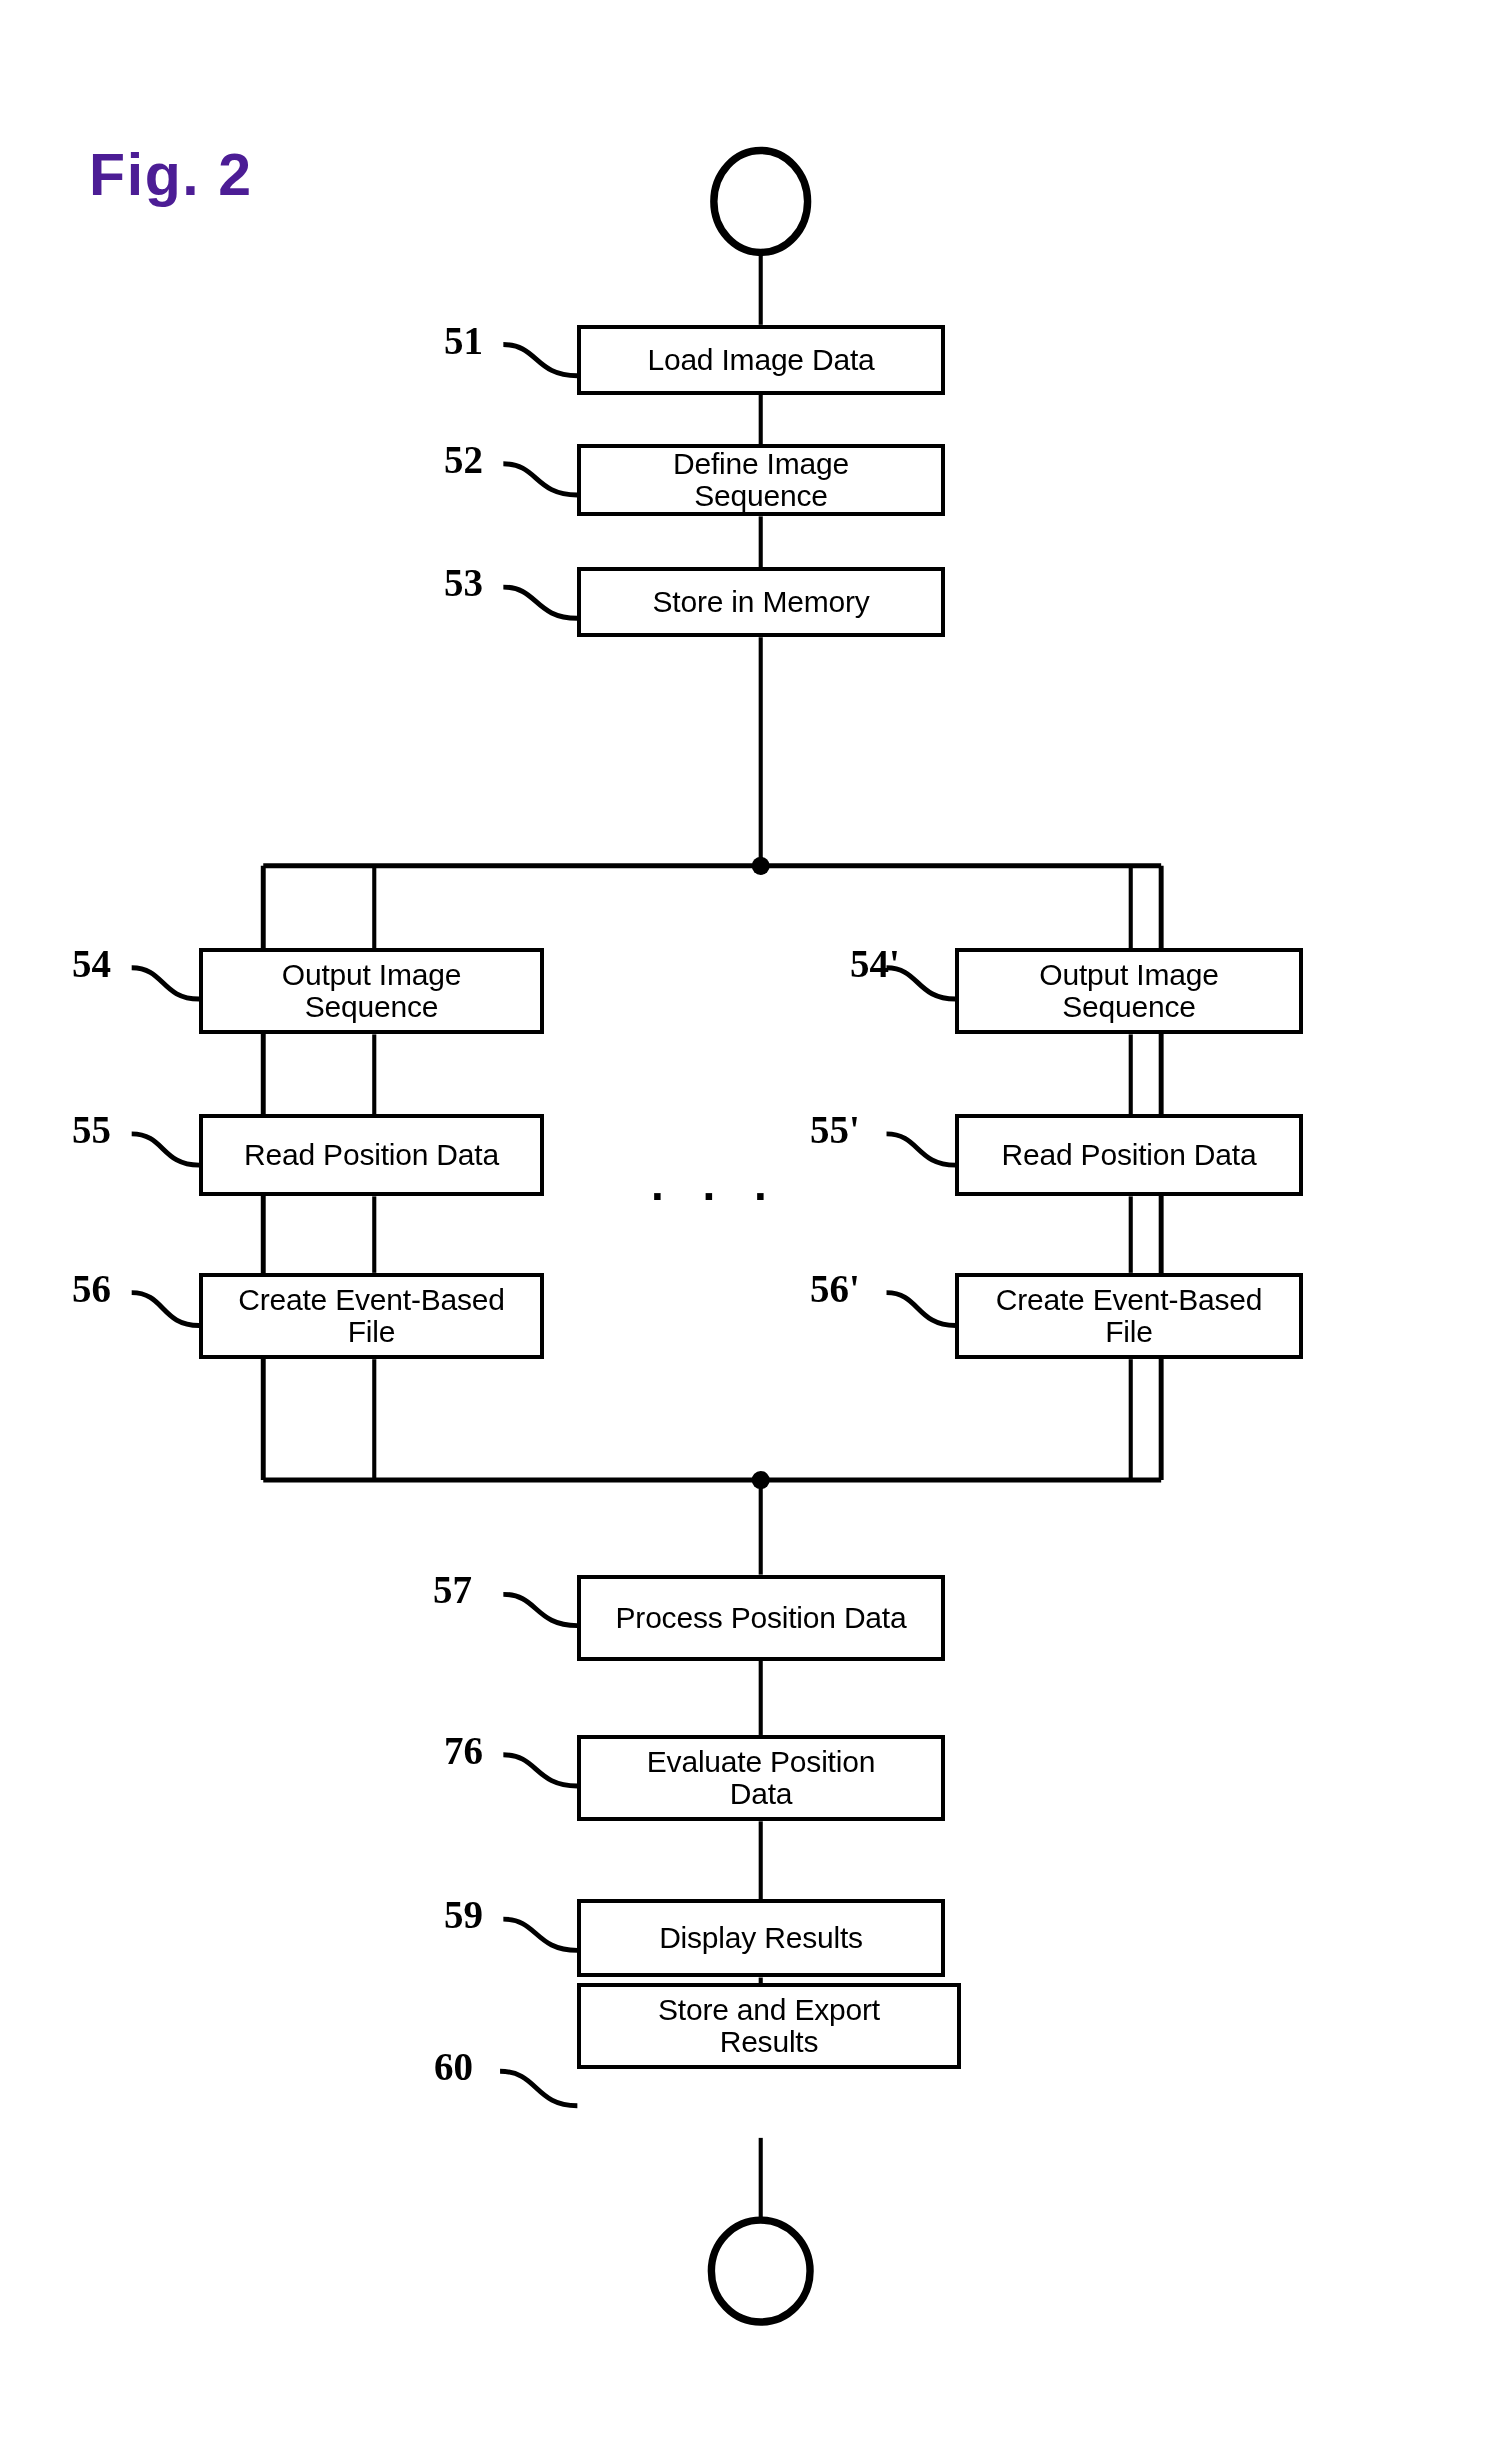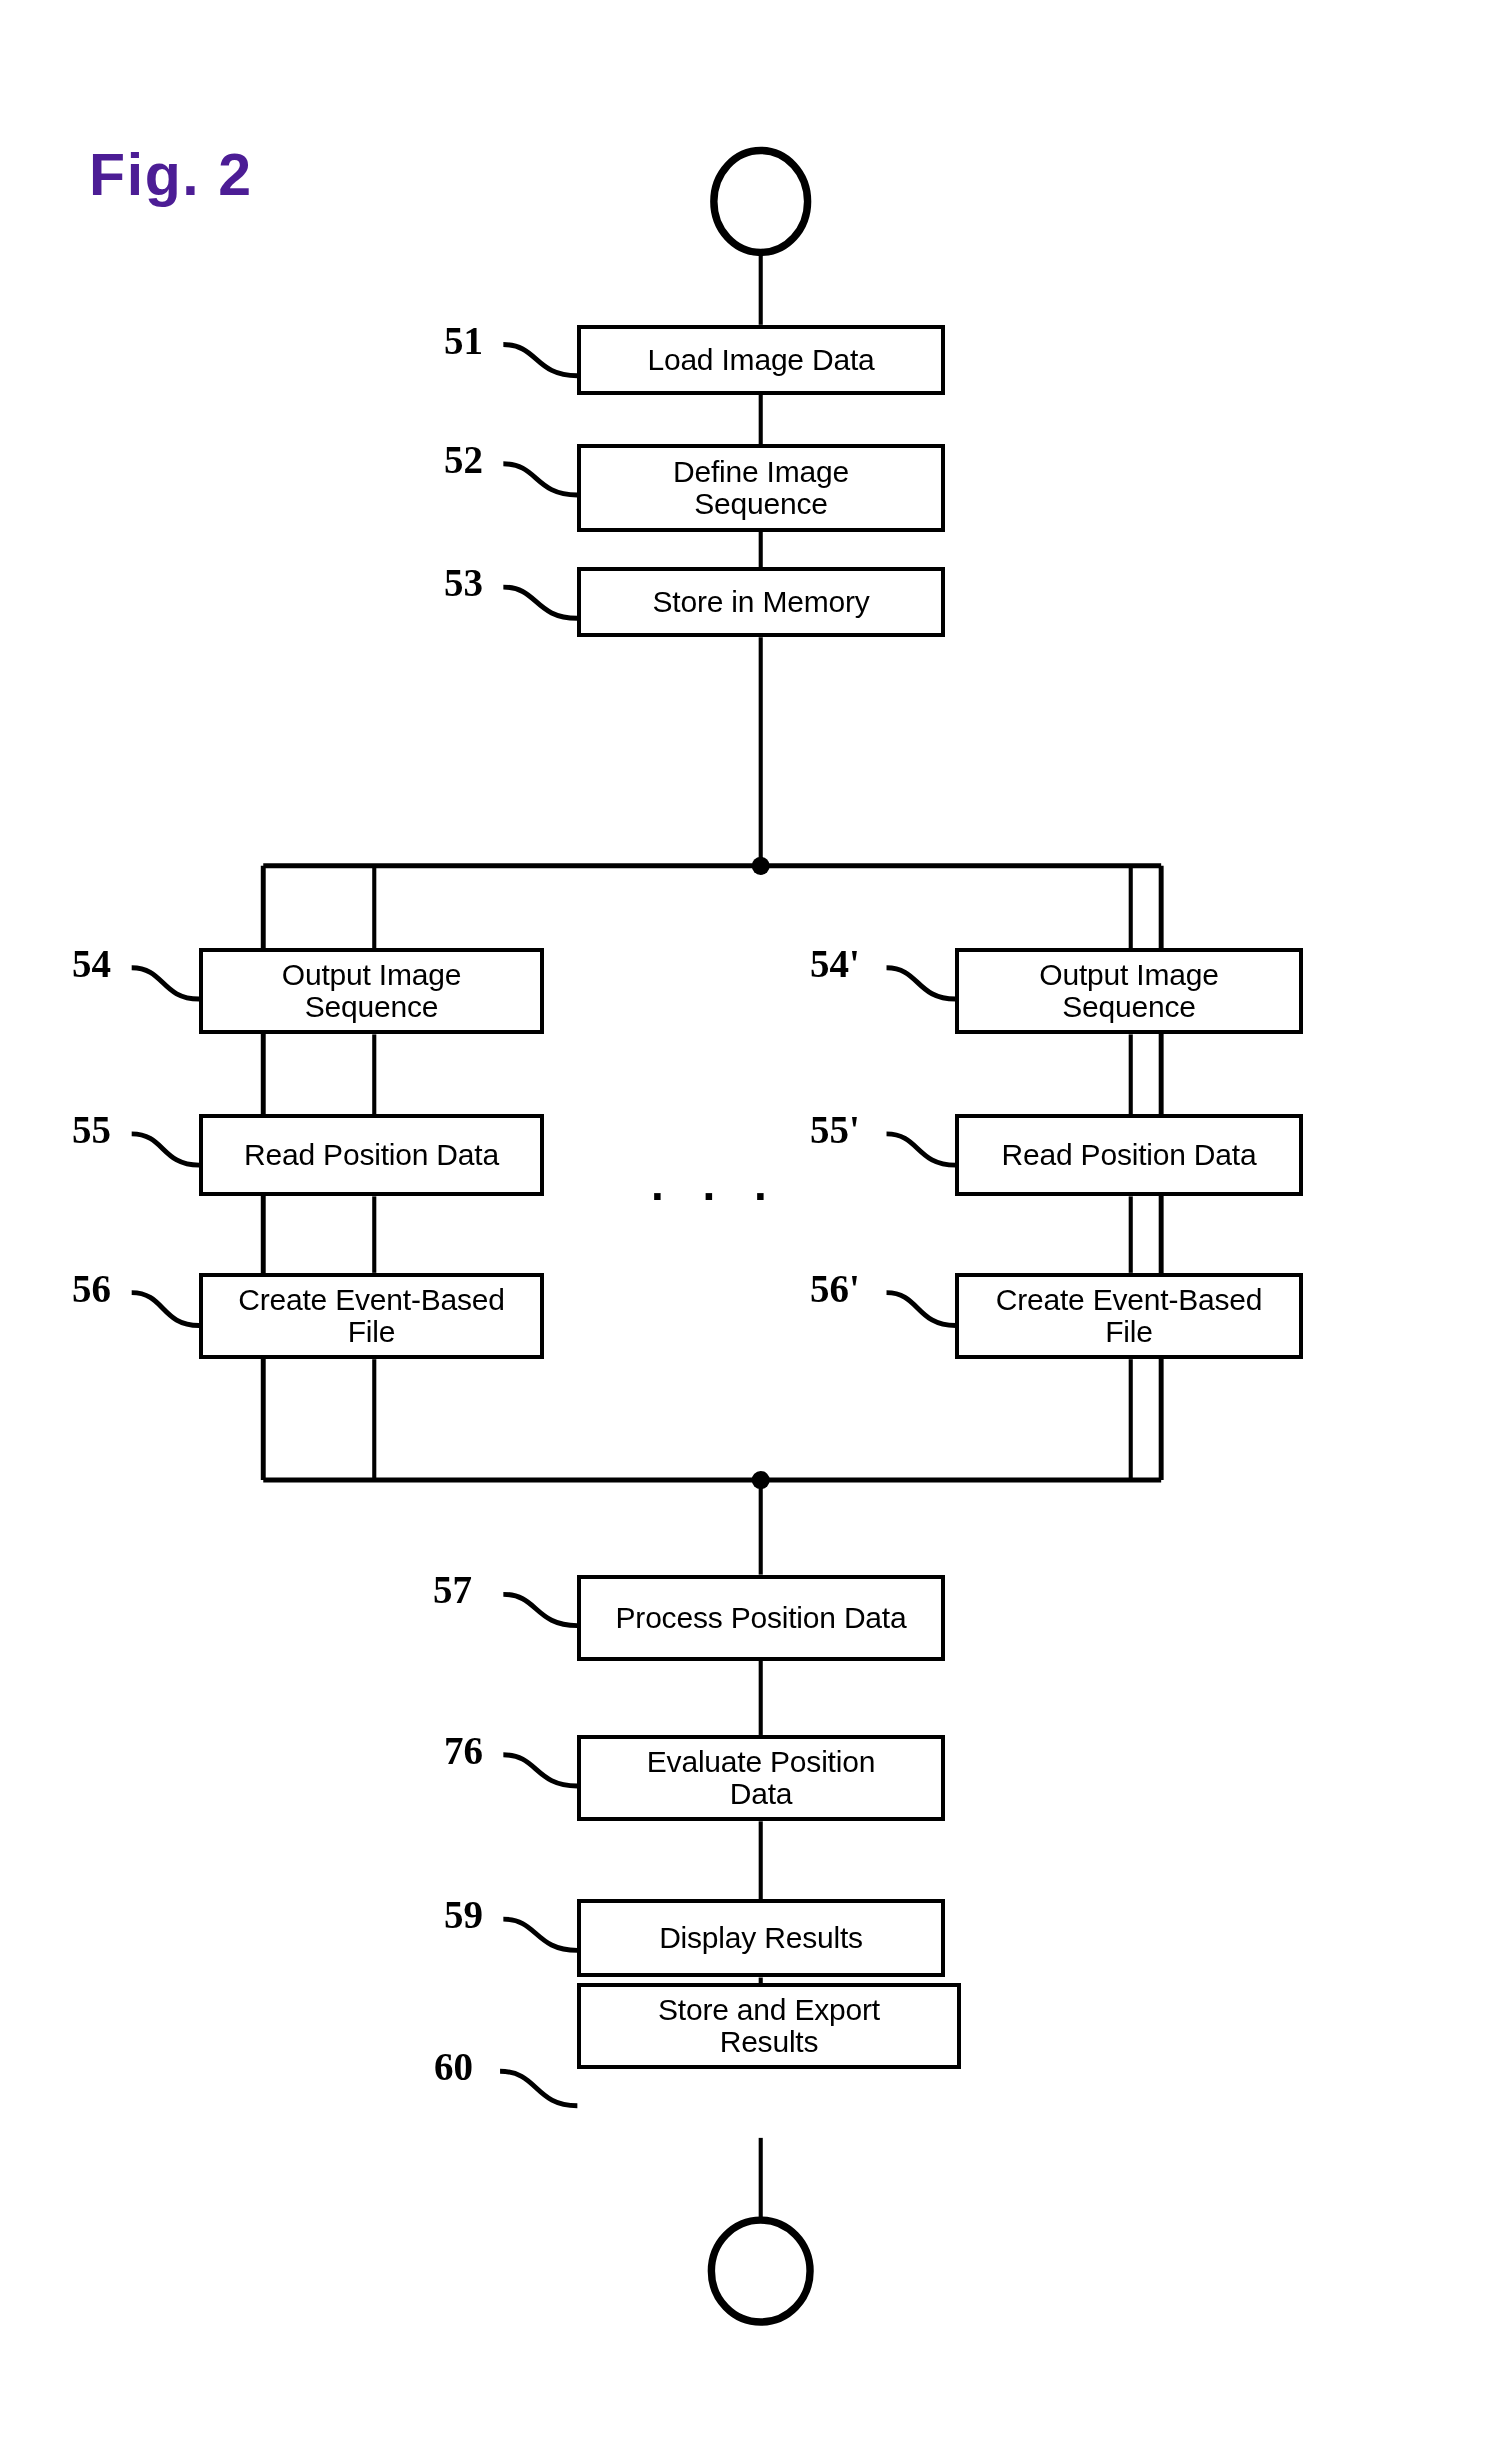--- a/index.html
+++ b/index.html
@@ -140,21 +140,21 @@
   </svg>
 
   <div class="fig-title">Fig. 2</div>
 
   <div class="ellipsis-dots" style="left:651px; top:1161px;">. . .</div>
 
   <div id="nodes-layer">
       <div class="node" style="left: 577px; top: 325px; width: 368px; height: 70px;">
         <span class="node-label">Load Image Data</span>
       </div>
-      <div class="node" style="left: 577px; top: 444px; width: 368px; height: 88px;">
+      <div class="node" style="left: 577px; top: 444px; width: 368px; height: 72px;">
         <span class="node-label">Define Image
 Sequence</span>
       </div>
       <div class="node" style="left: 577px; top: 567px; width: 368px; height: 70px;">
         <span class="node-label">Store in Memory</span>
       </div>
       <div class="node" style="left: 199px; top: 948px; width: 345px; height: 86px;">
         <span class="node-label">Output Image
 Sequence</span>
       </div>
@@ -192,21 +192,21 @@
       </div>
     </div>
 
   <div id="refnums-layer">
       <div class="refnum" style="left: 444px; top: 321px;">51</div>
       <div class="refnum" style="left: 444px; top: 440px;">52</div>
       <div class="refnum" style="left: 444px; top: 563px;">53</div>
       <div class="refnum" style="left: 72px; top: 944px;">54</div>
       <div class="refnum" style="left: 72px; top: 1110px;">55</div>
       <div class="refnum" style="left: 72px; top: 1269px;">56</div>
-      <div class="refnum" style="left: 810px; top: 944px;">54'</div>
+      <div class="refnum" style="left: 850px; top: 944px;">54'</div>
       <div class="refnum" style="left: 810px; top: 1110px;">55'</div>
       <div class="refnum" style="left: 810px; top: 1269px;">56'</div>
       <div class="refnum" style="left: 433px; top: 1570px;">57</div>
       <div class="refnum" style="left: 444px; top: 1731px;">76</div>
       <div class="refnum" style="left: 444px; top: 1895px;">59</div>
       <div class="refnum" style="left: 434px; top: 2047px;">60</div>
     </div>
 
 </div>
 

